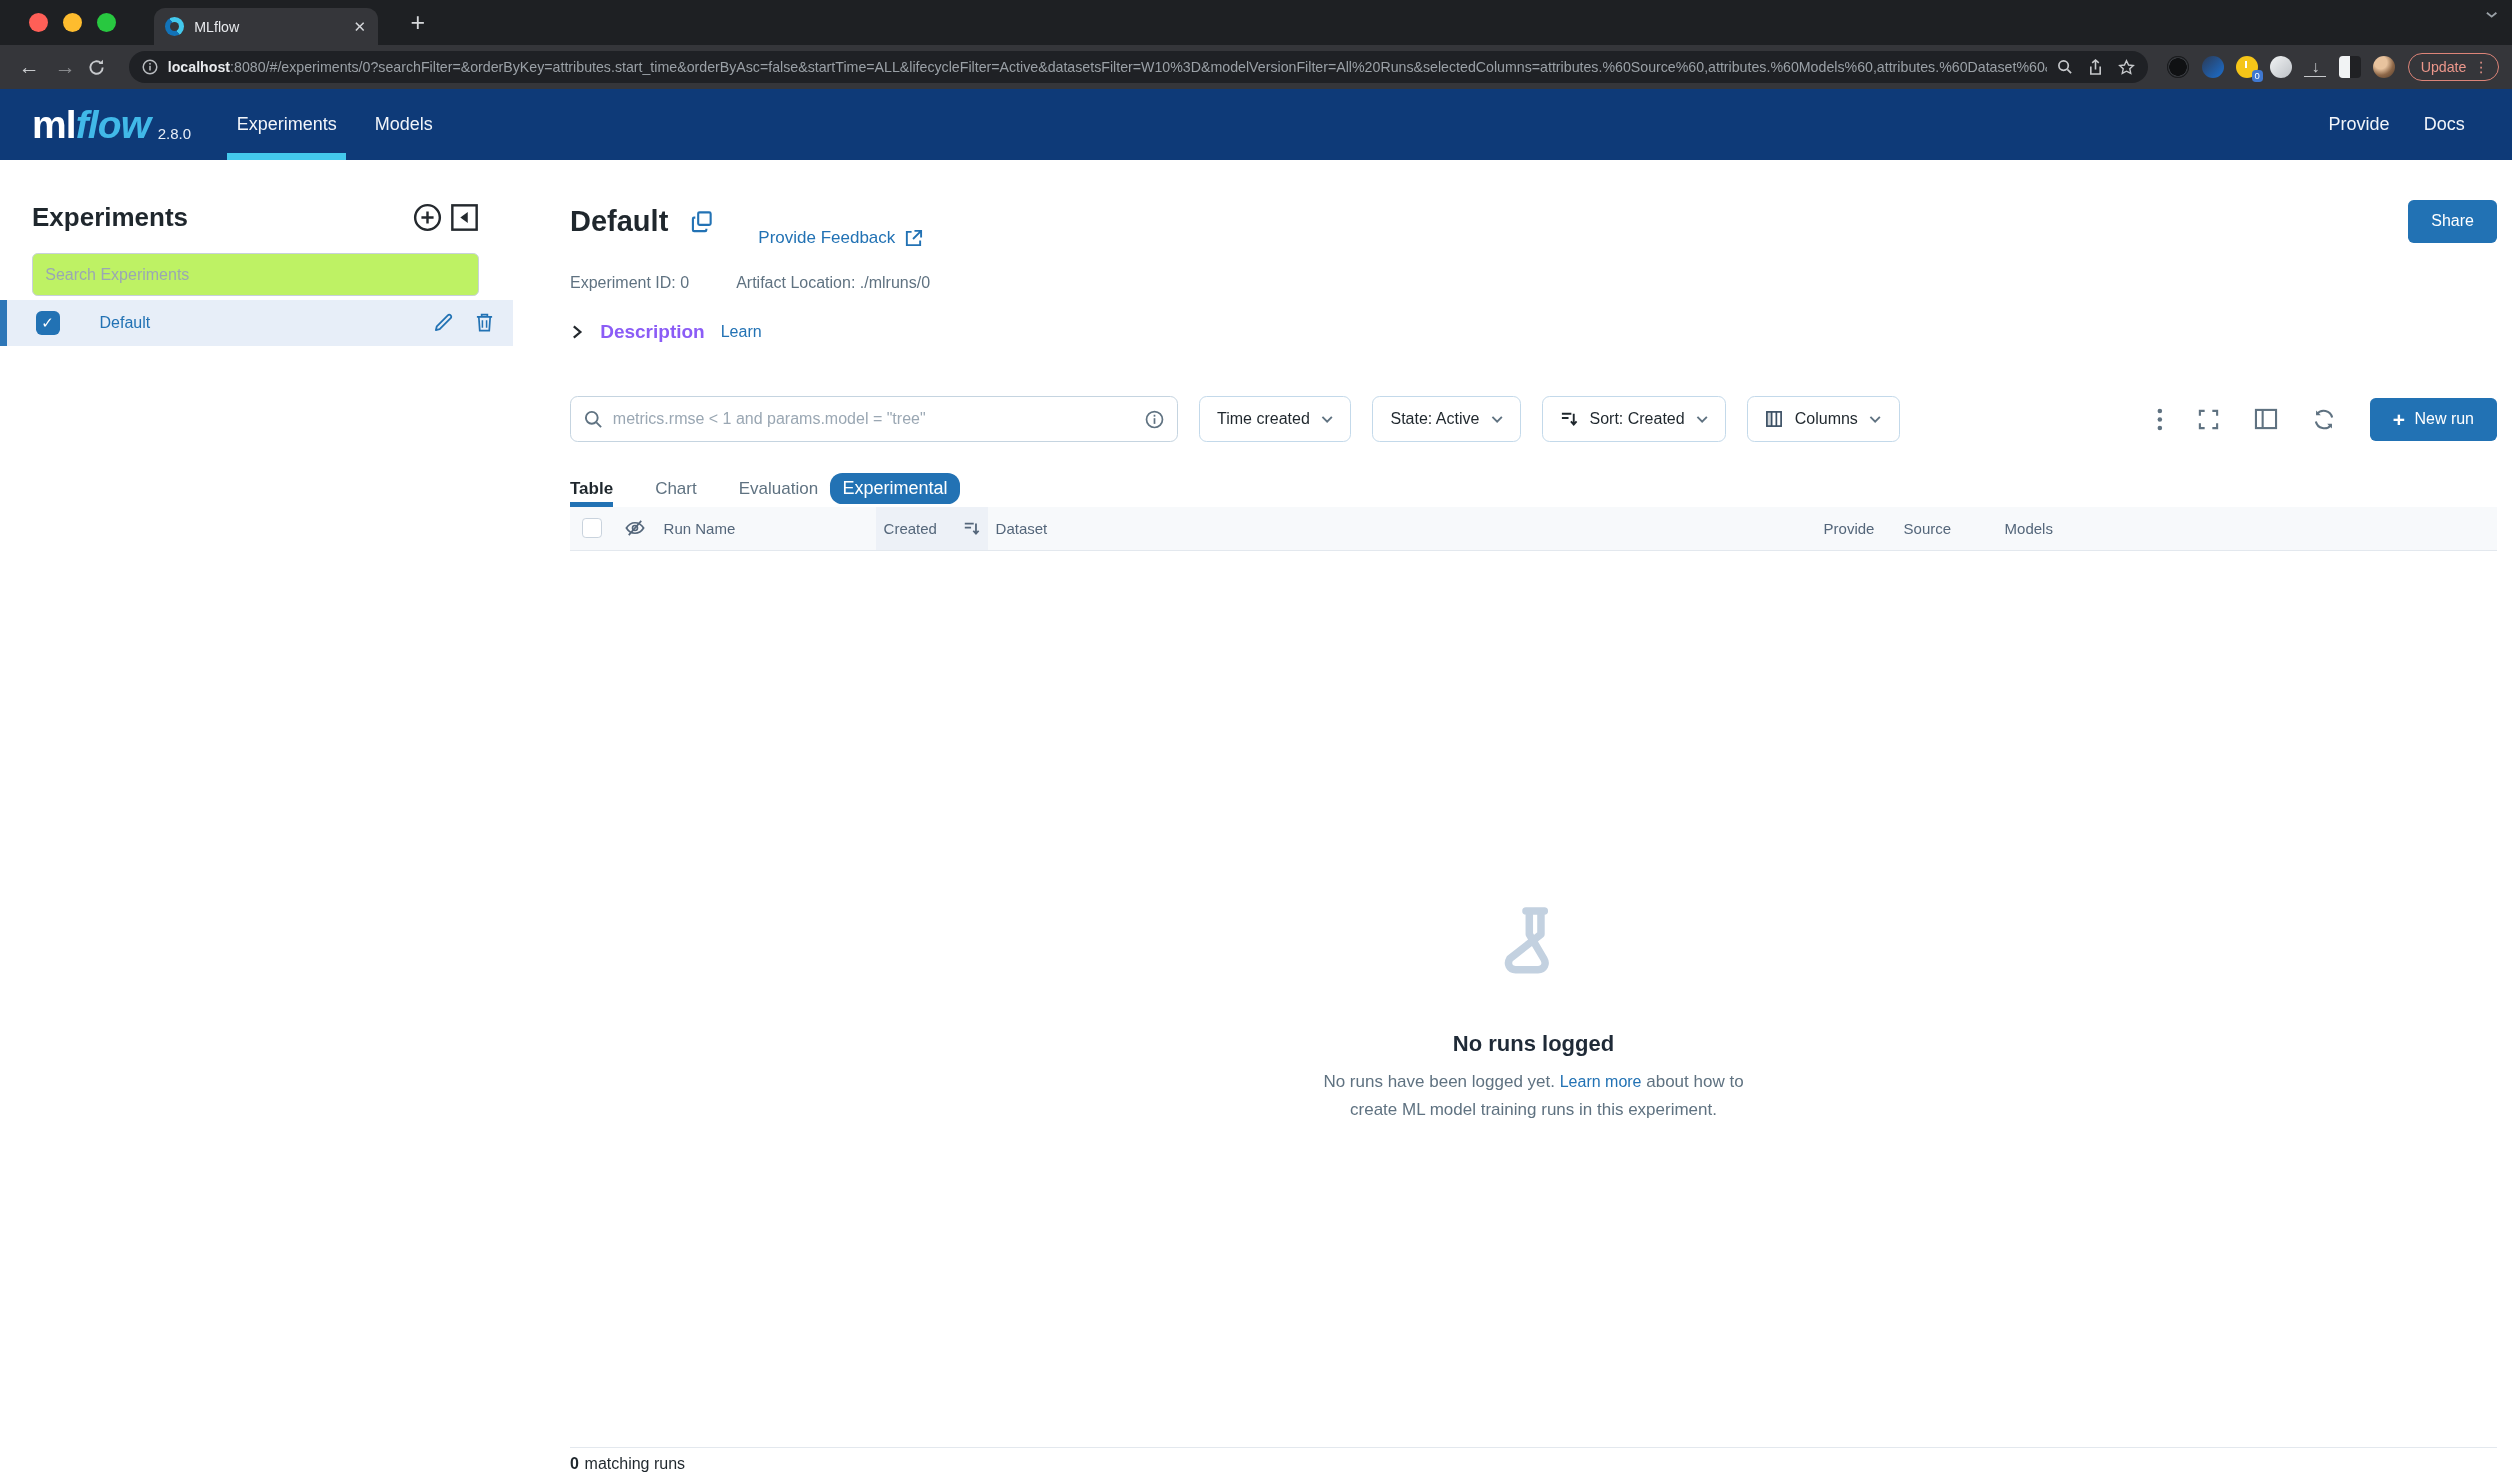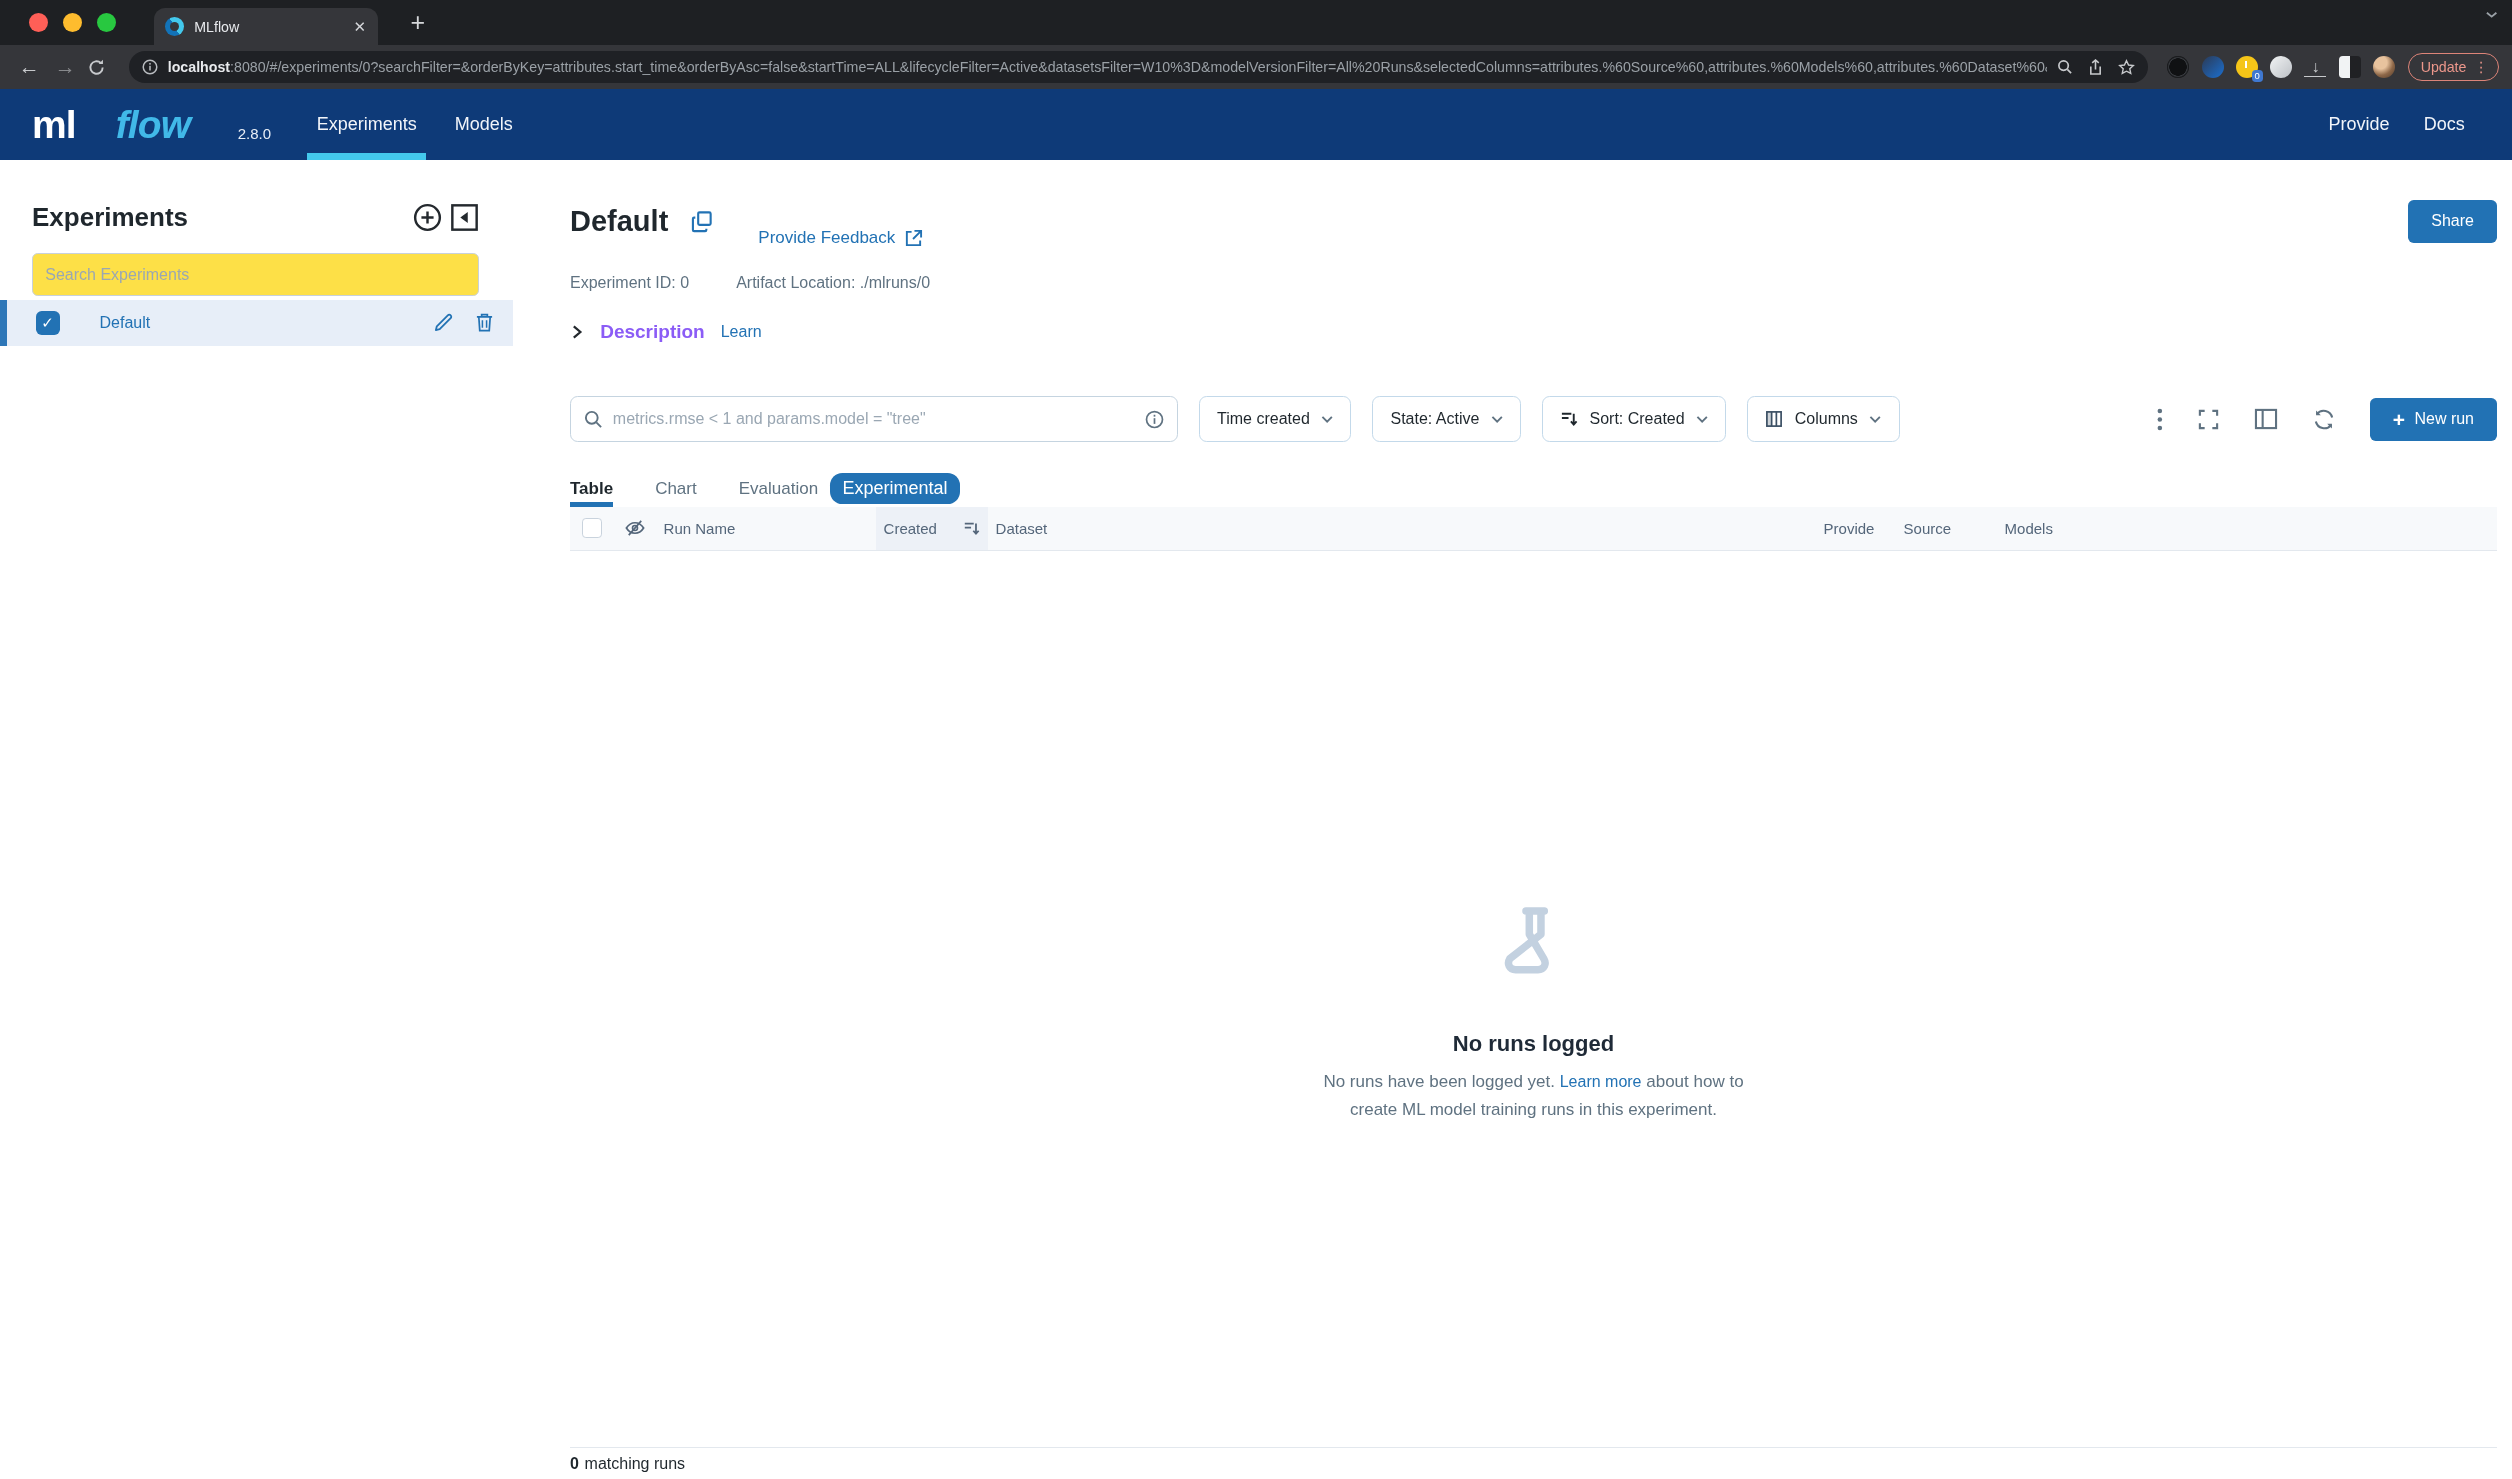--- a/index.html
+++ b/index.html
@@ -48,39 +48,39 @@
   .ext-dl { border-radius:0; background:transparent; color:#c7c9cc; font-size:16px; line-height:20px;
             text-align:center; border-bottom:1.9px solid #c7c9cc; height:20px; }
   .ext-square { border-radius:3.8px; background:linear-gradient(90deg,#f1f3f4 50%,#202124 50%); }
   .ext-avatar { background:radial-gradient(circle at 35% 30%, #e8c39e 30%, #8d6748 60%, #4e3a2a); }
   .update-chip { flex:none; display:flex; align-items:center; gap:7.6px; border:1.9px solid #dd8478;
                  color:#ec978b; border-radius:15px; height:28.5px; padding:0 9.5px 0 11.4px; font-size:14.2px; }
   .chip-dots { letter-spacing:0; font-size:14.2px; color:#ec978b; }
 
   
   .app-header { height:71px; background:#0e3a78; display:flex; align-items:stretch; color:#fff; padding:0 34px 0 32px; }
-  .logo { display:flex; align-items:center; margin-right:26.6px;gap:40px; }
+  .logo { display:flex; align-items:center; margin-right:26.6px; }
   .logo-ml { font-size:39px; font-weight:bold; letter-spacing:-0.9px; color:#fff; }
   .logo-flow { font-size:39px; font-weight:bold; font-style:italic; color:#41b9e8; letter-spacing:-0.9px; }
   .logo-ver { font-size:15px; color:#e8eef7; margin:17px 0 0 7.6px; }
   .main-nav { display:flex; }
   .nav-item { display:flex; align-items:center; padding:0 19px; font-size:18px; position:relative; color:#f2f5fa; }
   .nav-item.active::after { content:""; position:absolute; left:9.5px; right:9.5px; bottom:0; height:6.6px; background:#43c9ed; }
   .header-spacer { flex:1; }
   .header-links { display:flex; align-items:center; gap:7.6px; }
   .header-link { font-size:18px; color:#f2f5fa; padding:0 13.3px; }
 
   
   .content { display:flex; height:1320px; }
   .sidebar { flex:none; width:513px; padding-top:42px; }
   .sb-head { display:flex; align-items:center; padding:0 34px 0 32px; }
   .sb-title { font-size:26px; font-weight:bold; color:#1f272d; flex:1; }
   .sb-icons { display:flex; align-items:center; gap:8.5px; color:#24292e; }
   .sb-search { margin:20px 34px 0 32px; height:43px; border:1.9px solid #c8d1da; border-radius:5.7px;
-               display:flex; align-items:center; padding:0 12.3px; background:#fde047; }
+               display:flex; align-items:center; padding:0 12.3px; background:#bef264; }
   .sb-search input { border:none; outline:none; background:transparent; width:100%; font-size:16px;
                      font-family:inherit; color:#1f272d; }
   .sb-search input::placeholder { color:#9aa7b3; }
   .exp-item { margin-top:3.8px; height:46px; background:#e7eef8; border-left:7.6px solid #2e77b8;
               display:flex; align-items:center; padding:0 19px 0 28.5px; }
   .cbox { width:24px; height:24px; border-radius:5.7px; background:#2272b4; color:#fff; font-size:15px;
           display:flex; align-items:center; justify-content:center; flex:none; }
   .exp-label { margin-left:40px; font-size:16px; color:#2272b4; flex:1; }
   .exp-actions { display:flex; align-items:center; gap:21px; color:#2272b4; }
 

